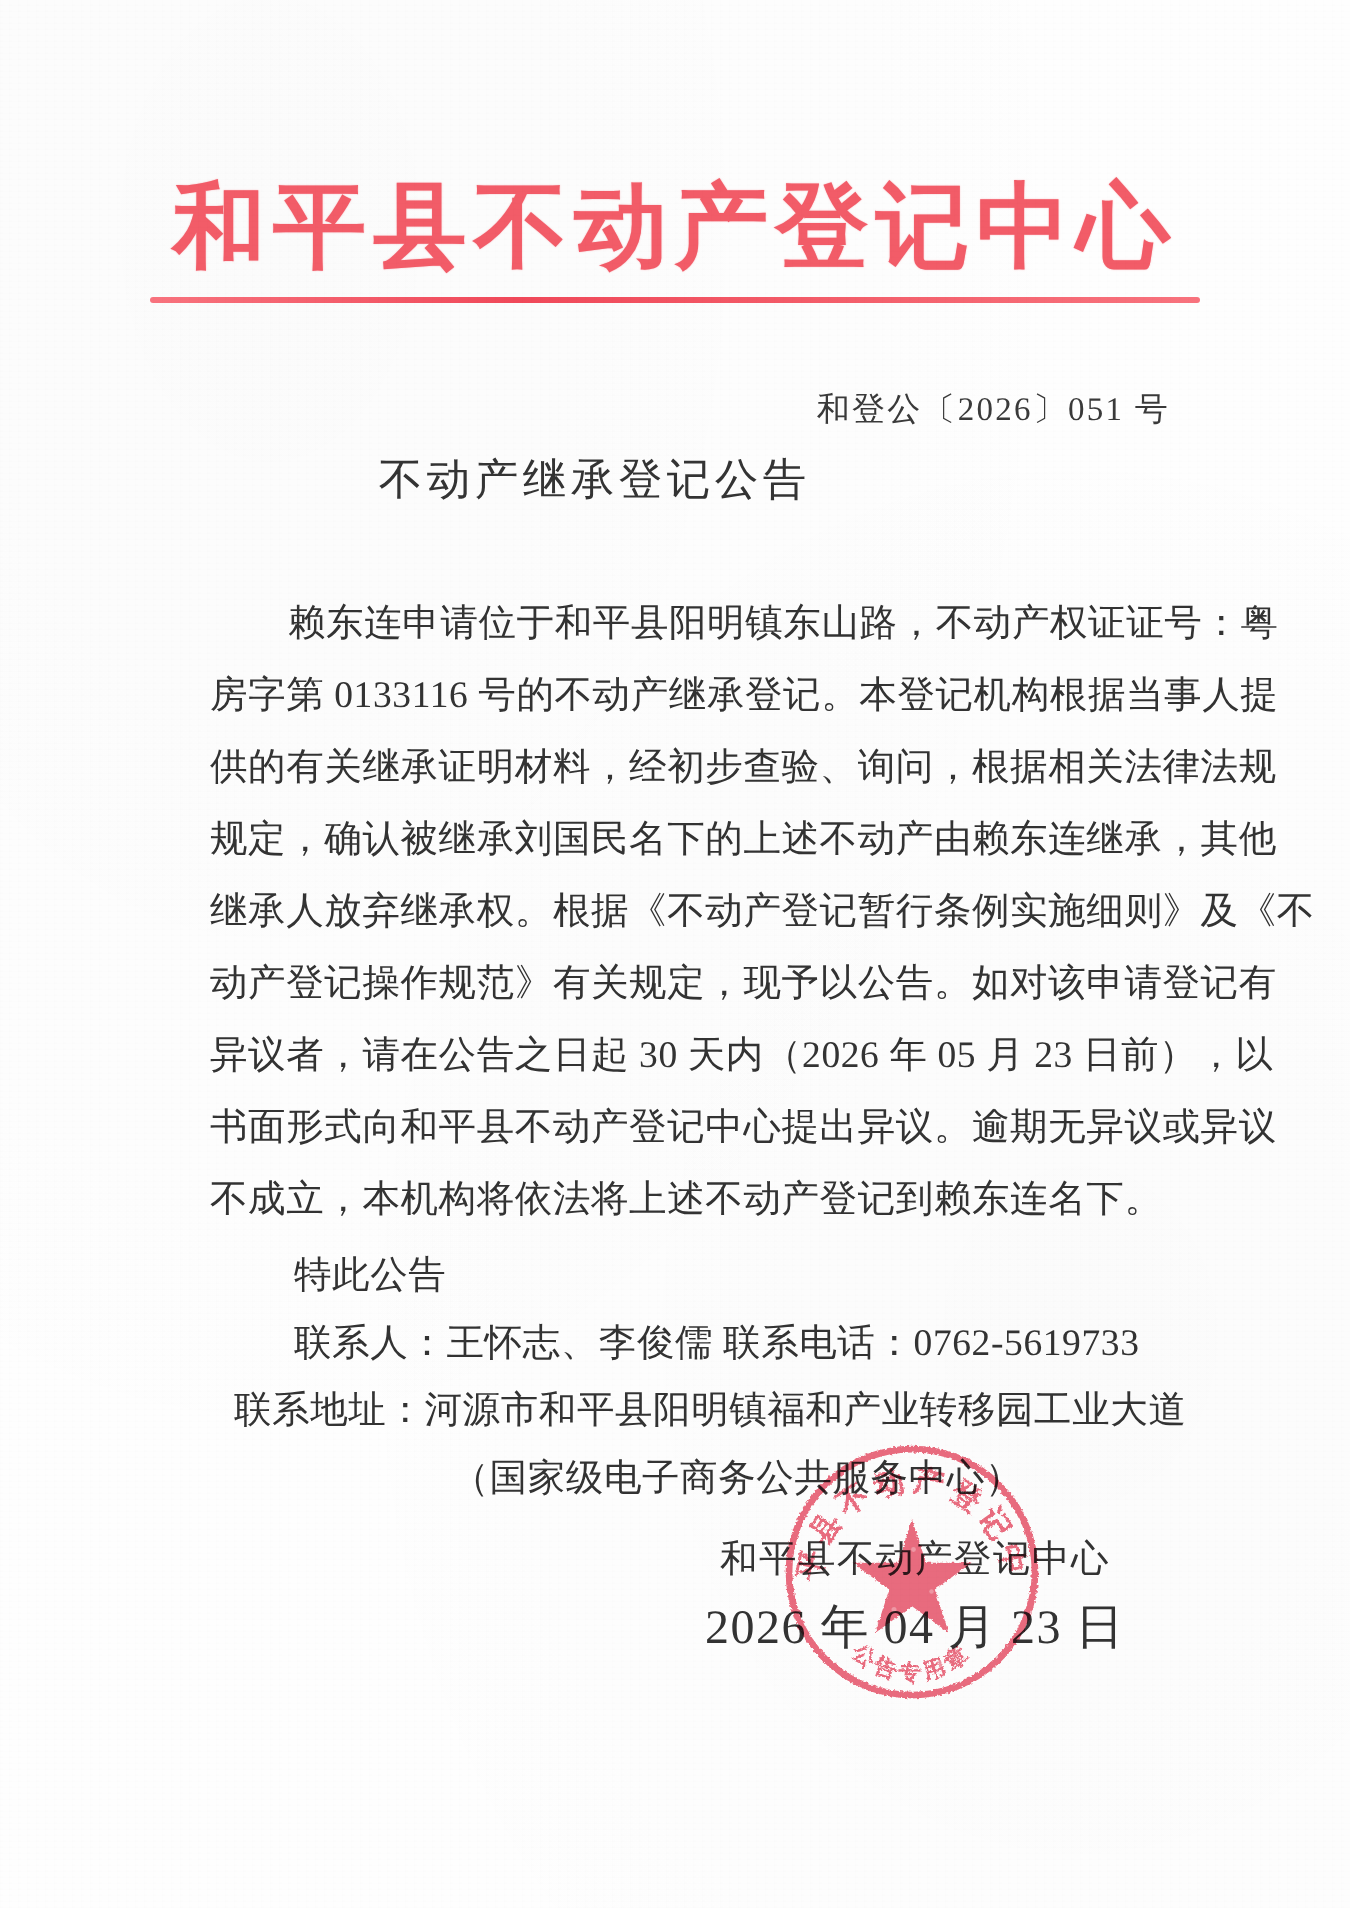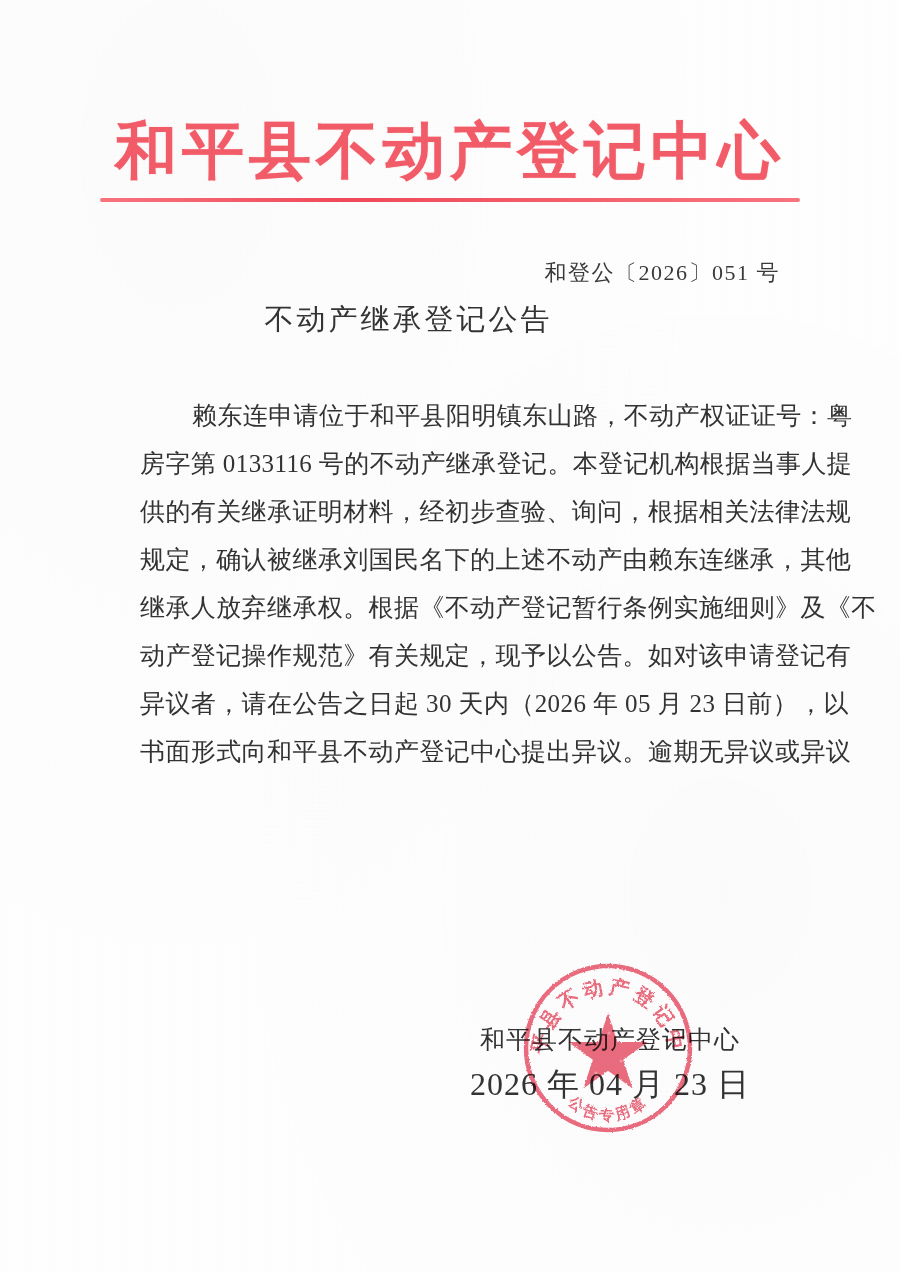--- a/index.html
+++ b/index.html
@@ -74,21 +74,21 @@
     font-size: 22px;
     letter-spacing: 1.5px;
     color: #3a3a3a;
     white-space: nowrap;
     font-family: Liberation Serif, serif;
   }
 
   
   .doc-title {
     position: absolute;
-    left: 12px;
+    left: 0;
     top: 300px;
     width: 783px;
     padding-left: 10px;
     box-sizing: border-box;
     text-align: center;
     font-size: 29px;
     letter-spacing: 3px;
     color: #343434;
   }
 
@@ -184,22 +184,29 @@
 
   <div class="body-block">
     <div class="body-line indent">赖东连申请位于和平县阳明镇东山路，不动产权证证号：粤</div>
     <div class="body-line">房字第 0133116 号的不动产继承登记。本登记机构根据当事人提</div>
     <div class="body-line">供的有关继承证明材料，经初步查验、询问，根据相关法律法规</div>
     <div class="body-line">规定，确认被继承刘国民名下的上述不动产由赖东连继承，其他</div>
     <div class="body-line">继承人放弃继承权。根据《不动产登记暂行条例实施细则》及《不</div>
     <div class="body-line">动产登记操作规范》有关规定，现予以公告。如对该申请登记有</div>
     <div class="body-line">异议者，请在公告之日起 30 天内（2026 年 05 月 23 日前），以</div>
     <div class="body-line">书面形式向和平县不动产登记中心提出异议。逾期无异议或异议</div>
-  </div>
-
+    <div class="body-line">不成立，本机构将依法将上述不动产登记到赖东连名下。</div>
+  </div>
+
+  <div class="closing-block">
+    <div class="closing-line">特此公告</div>
+    <div class="closing-line">联系人：王怀志、李俊儒    联系电话：0762-5619733</div>
+    <div class="closing-line addr">联系地址：河源市和平县阳明镇福和产业转移园工业大道</div>
+    <div class="closing-line addr2">（国家级电子商务公共服务中心）</div>
+  </div>
 
   <div class="signature-block">
     <div class="sign-org">和平县不动产登记中心</div>
     <div class="sign-date">2026 年 04 月 23 日</div>
   </div>
 
   <div class="seal">
     <svg width="174" height="174" viewBox="0 0 174 174" xmlns="http://www.w3.org/2000/svg">
       <defs>
         <path id="rimTop" d="M 87,87 m 0,-64 A 64,64 0 1 1 86.9,-64" fill="none"></path>

